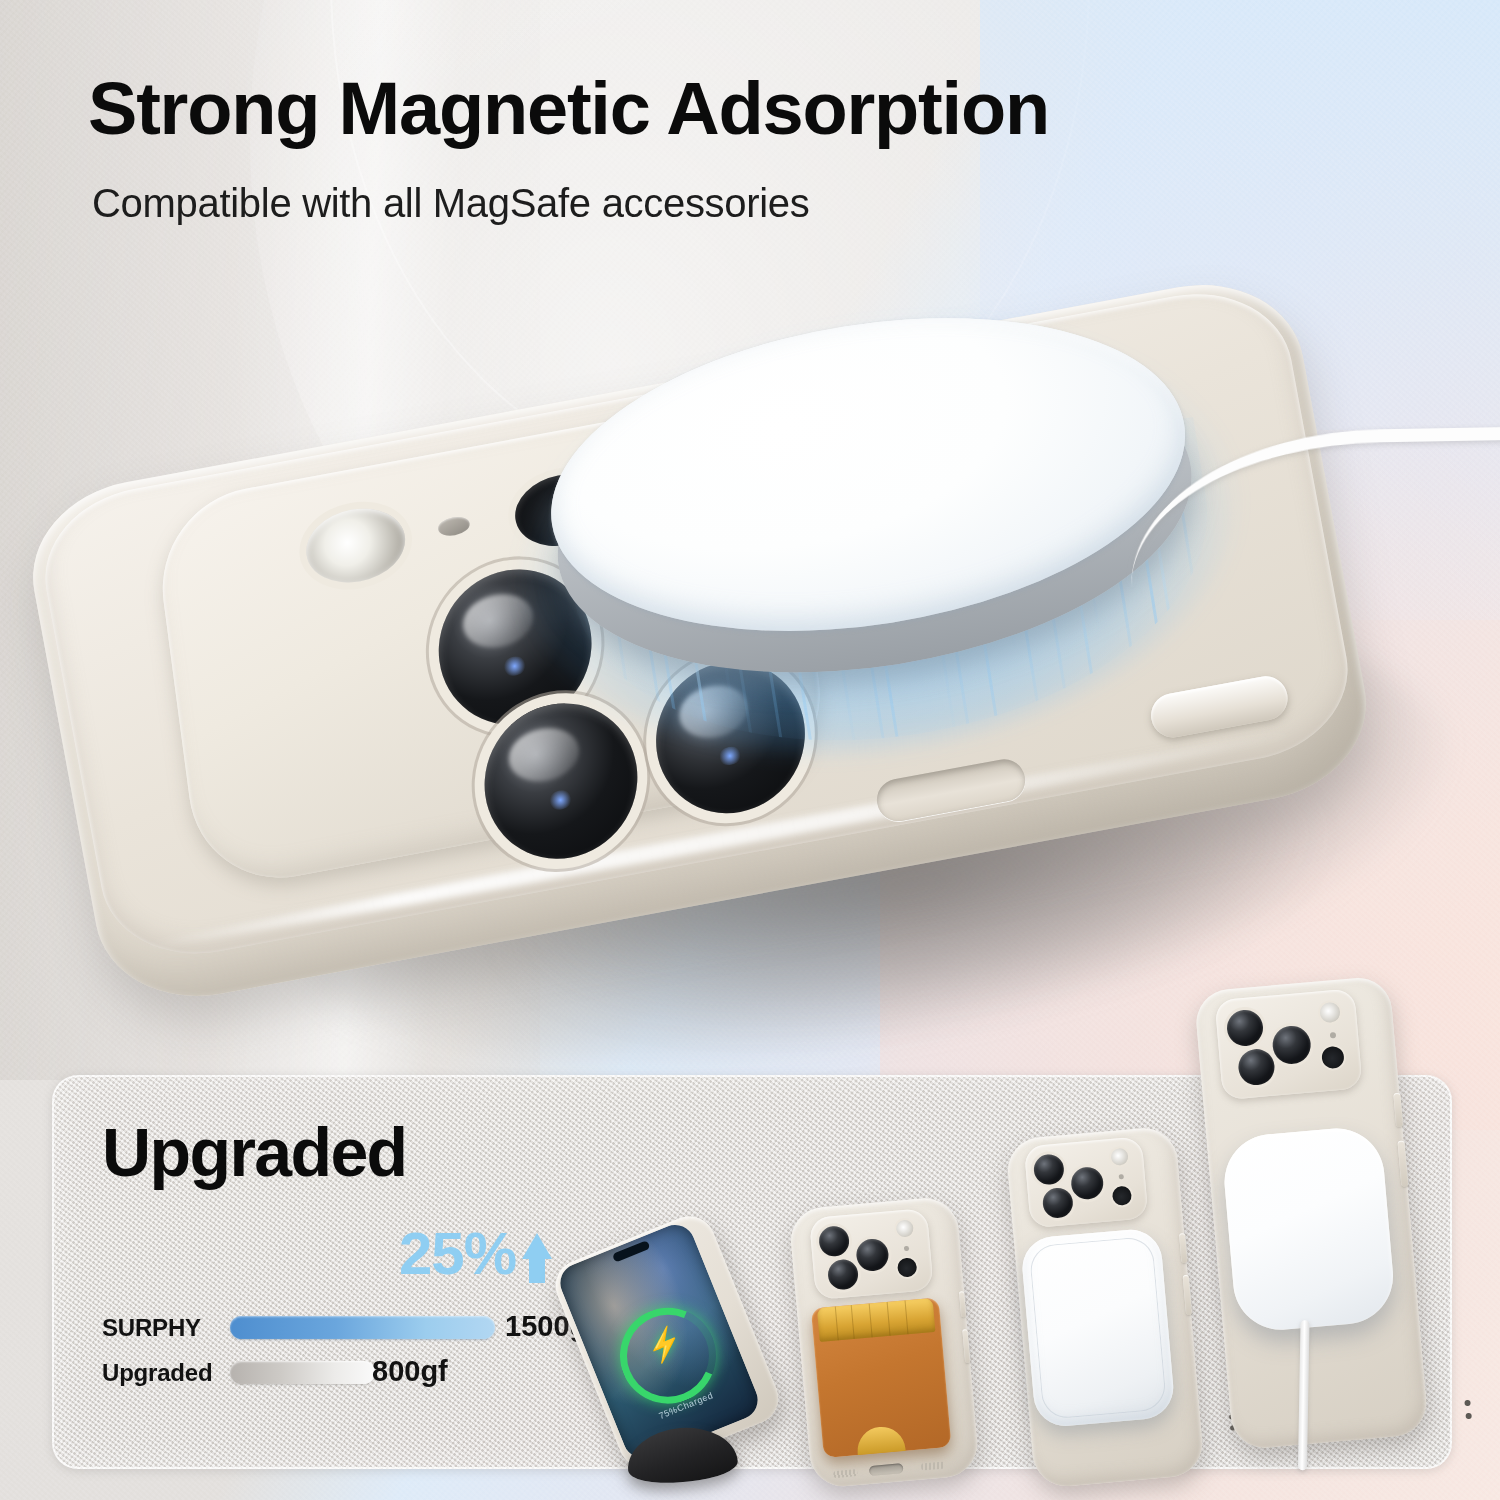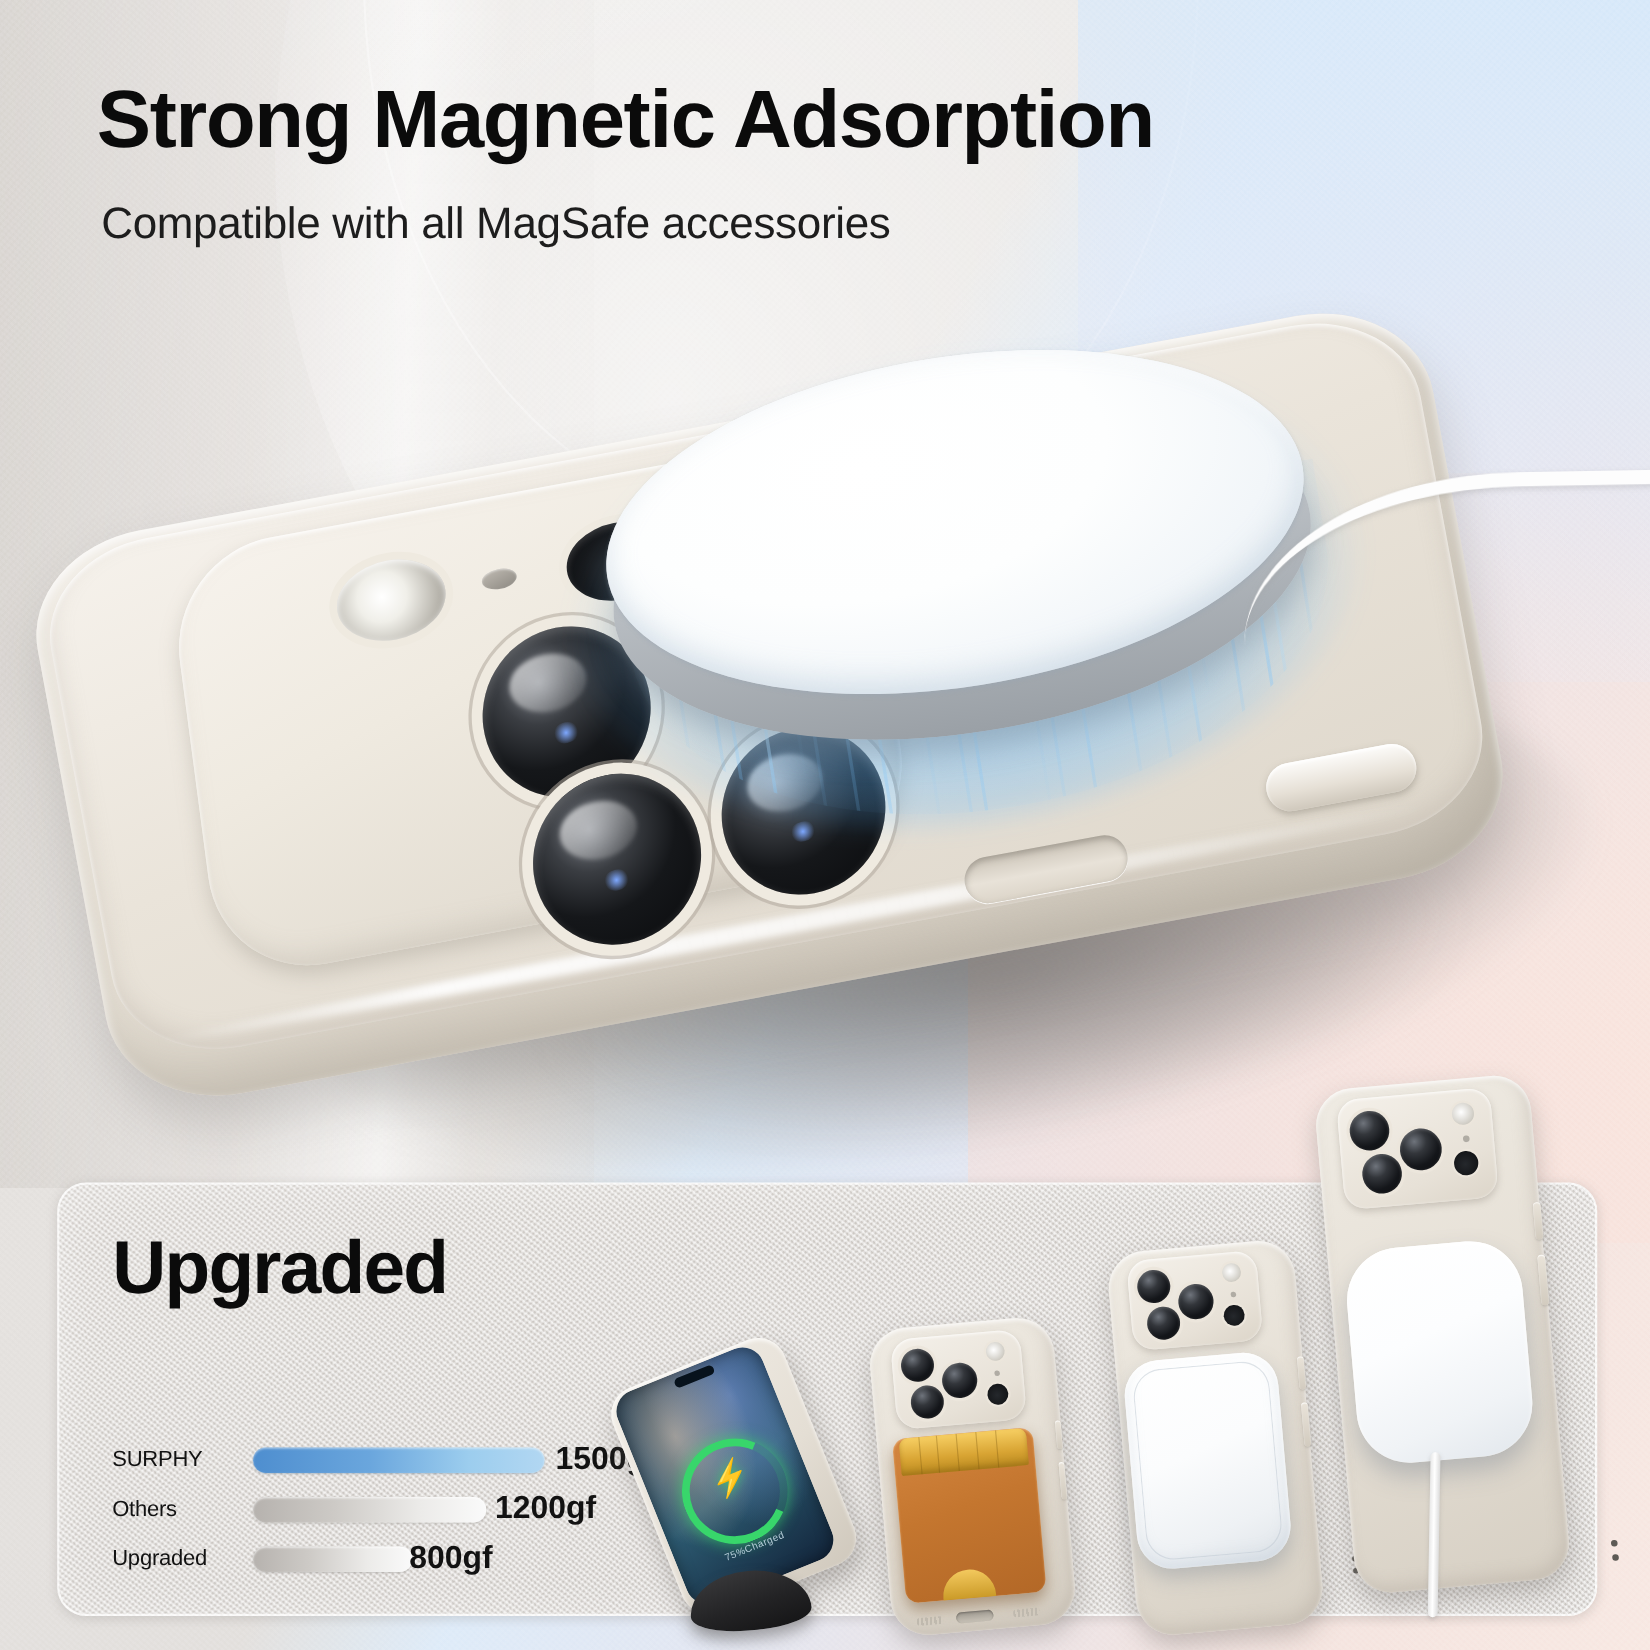--- a/index.html
+++ b/index.html
@@ -247,21 +247,21 @@
     border-bottom:26px solid #8fcef2;position:relative;top:-8px;
   }
   .pct .arrow::after{
     content:"";position:absolute;left:-8px;top:26px;width:16px;height:24px;background:#8fcef2;
   }
 
   
   .chart{position:absolute;left:48px;top:228px;width:520px;}
   .row{display:flex;align-items:center;height:45px;}
   .row-label{
-    width:128px;font-size:20px;font-weight:normal;color:#121212;letter-spacing:-.2px;
+    width:128px;font-size:24px;font-weight:bold;color:#121212;letter-spacing:-.2px;
   }
   .bar-track{position:relative;width:290px;height:45px;}
   .bar{
     position:absolute;left:0;top:11px;height:23px;border-radius:12px;
   }
   .bar.blue{
     background:linear-gradient(90deg,#4e8ecf 0%,#6aa6dd 40%,#9ccdee 74%,#b2d7f2 100%);
     box-shadow:0 1px 2px rgba(90,120,150,.4),inset 0 1px 2px rgba(255,255,255,.5);
   }
   .bar.gray{
@@ -490,37 +490,34 @@
       </div>
     <div class="puck-side"></div>
     <div class="puck-top"></div>
   </div>
   <div class="puck-cable" style="left:1130px;top:430px;width:420px;"></div>
 
   <div class="panel">
     <div class="panel-title">
       <div>Upgraded</div>
     </div>
+    <div class="pct">
+      <span>25%</span>
+      <span class="arrow"></span>
+    </div>
 
     <div class="chart">
       <div class="row">
         <div class="row-label">SURPHY</div>
         <div class="bar-track">
           <div class="bar blue" style="width:265px"></div>
           <div class="bar-val" style="left:275px">1500gf</div>
         </div>
       </div>
       <div class="row">
-        <div class="row-label">Others</div>
-        <div class="bar-track">
-          <div class="bar gray" style="width:212px"></div>
-          <div class="bar-val" style="left:220px">1200gf</div>
-        </div>
-      </div>
-      <div class="row">
         <div class="row-label">Upgraded</div>
         <div class="bar-track">
           <div class="bar gray" style="width:145px"></div>
           <div class="bar-val" style="left:142px">800gf</div>
         </div>
       </div>
     </div>
   </div>
 
   <div class="mini m1">

